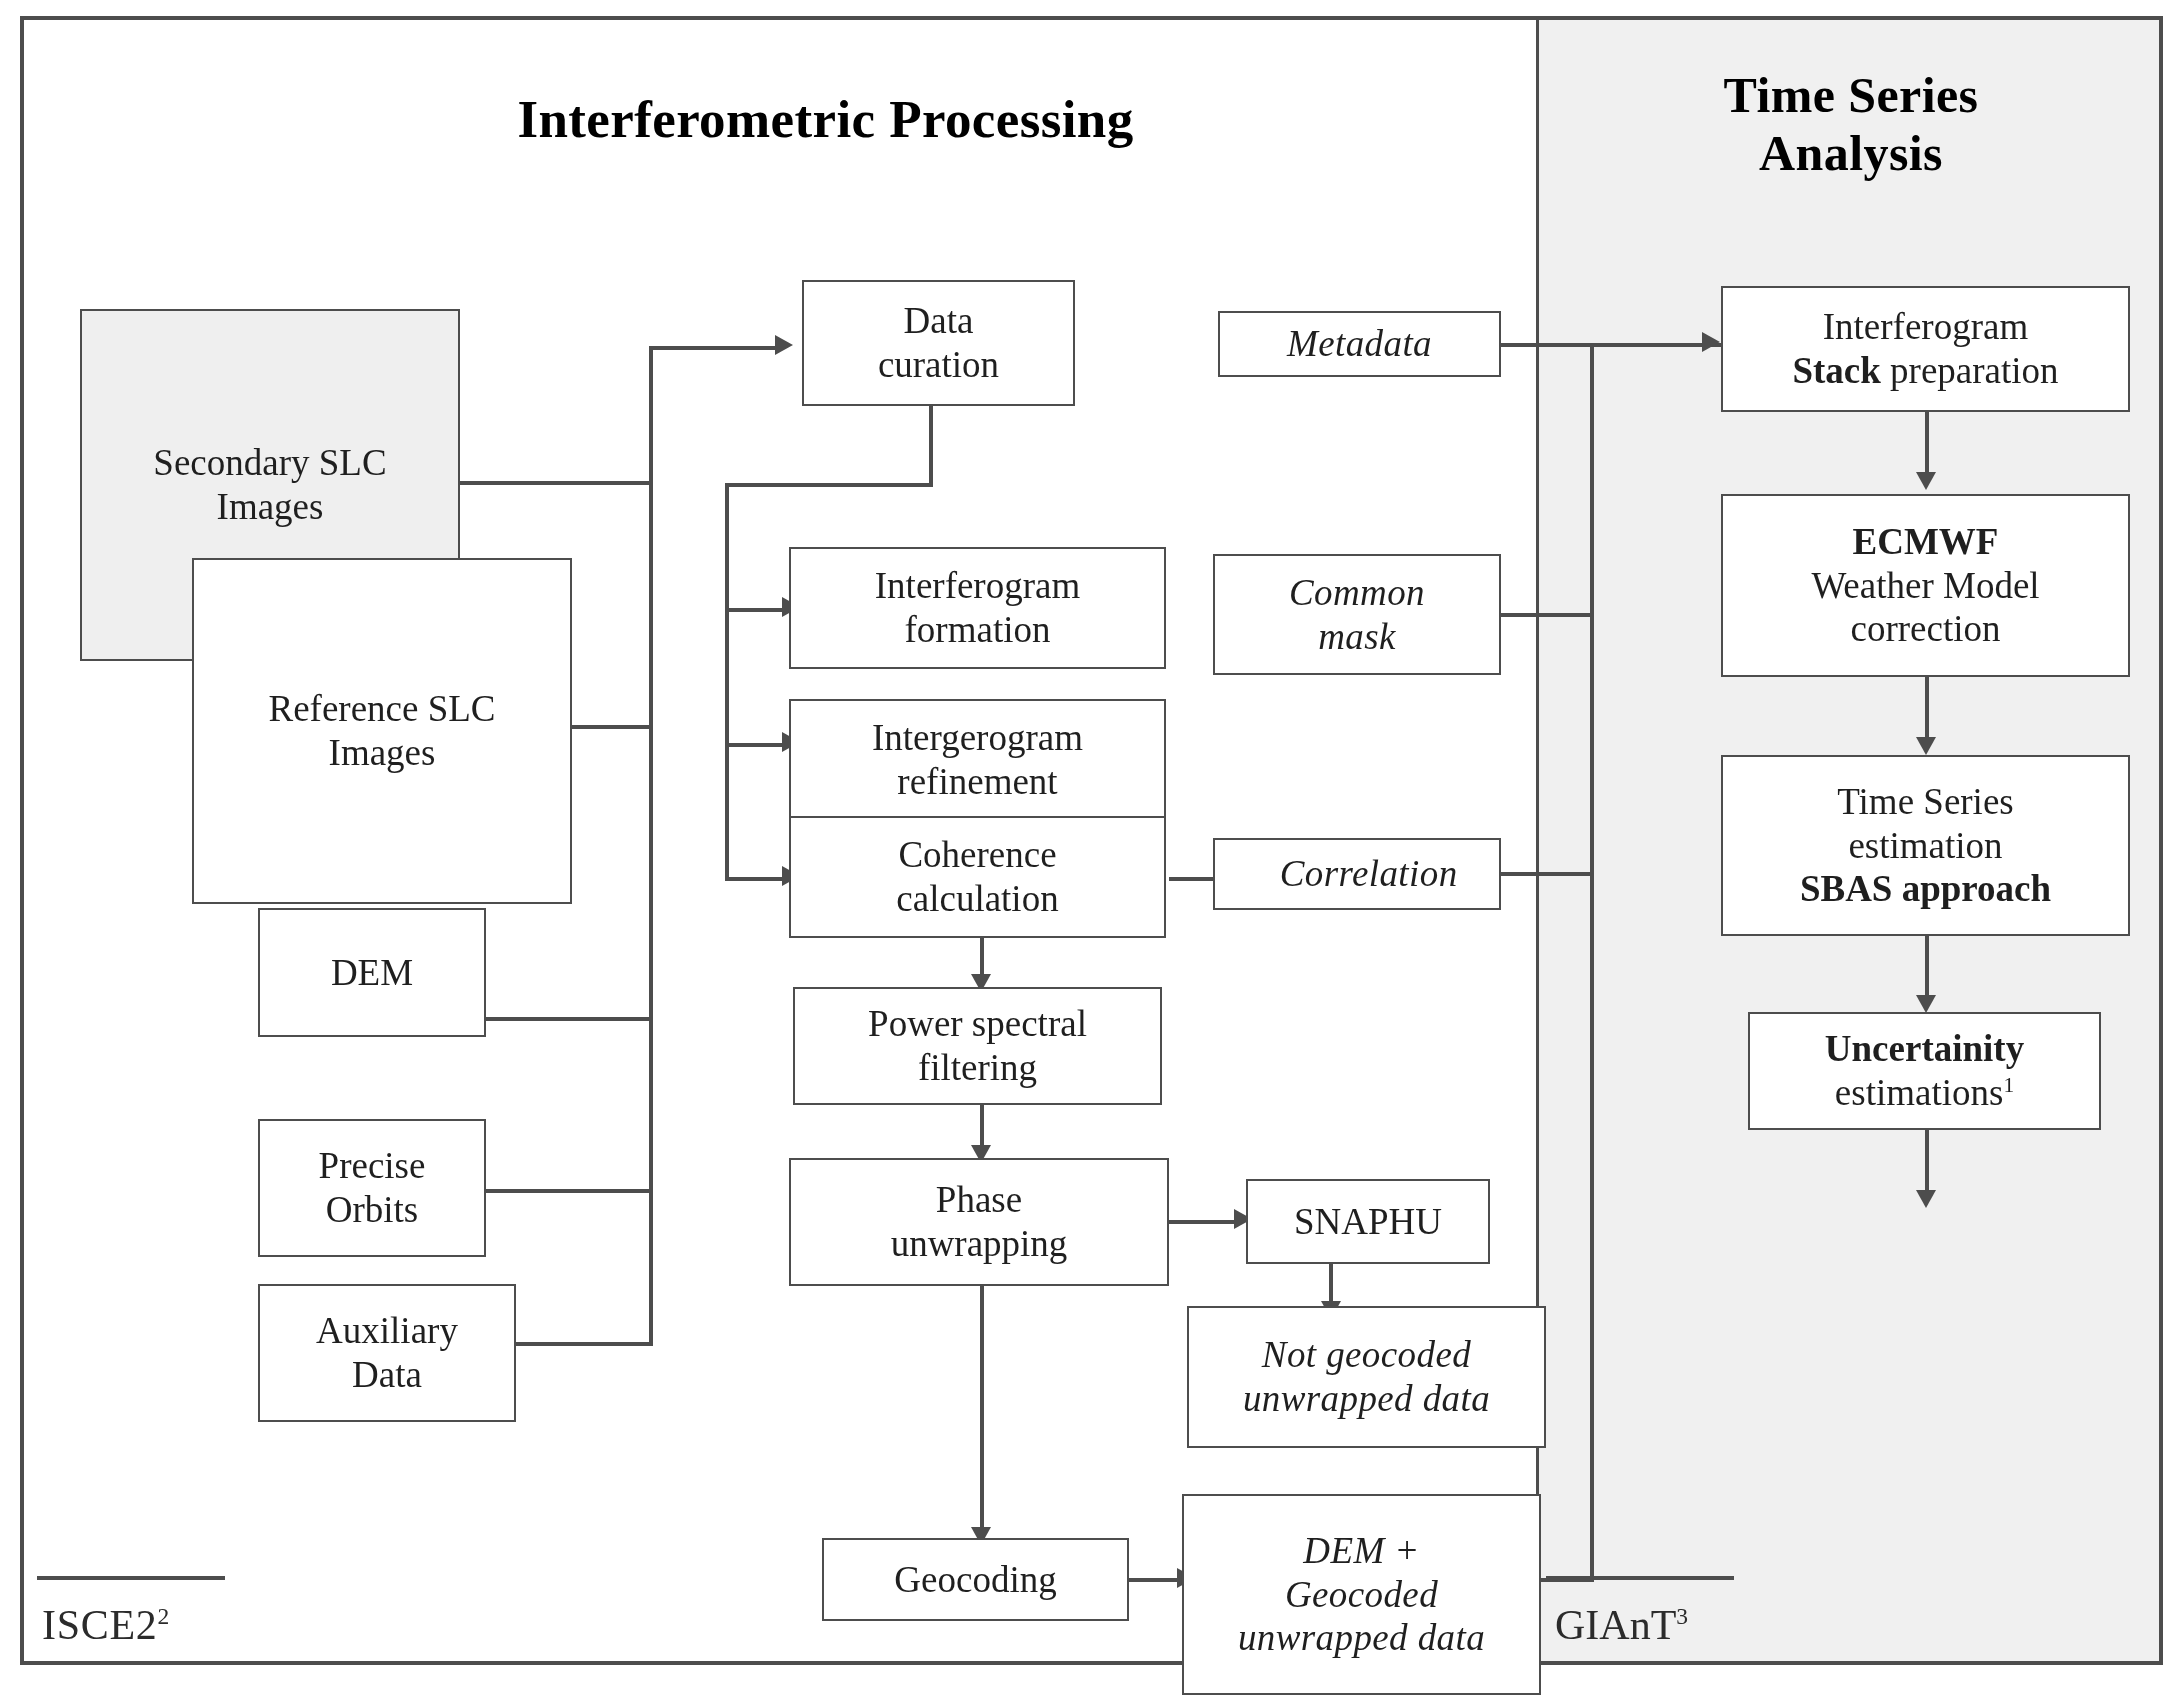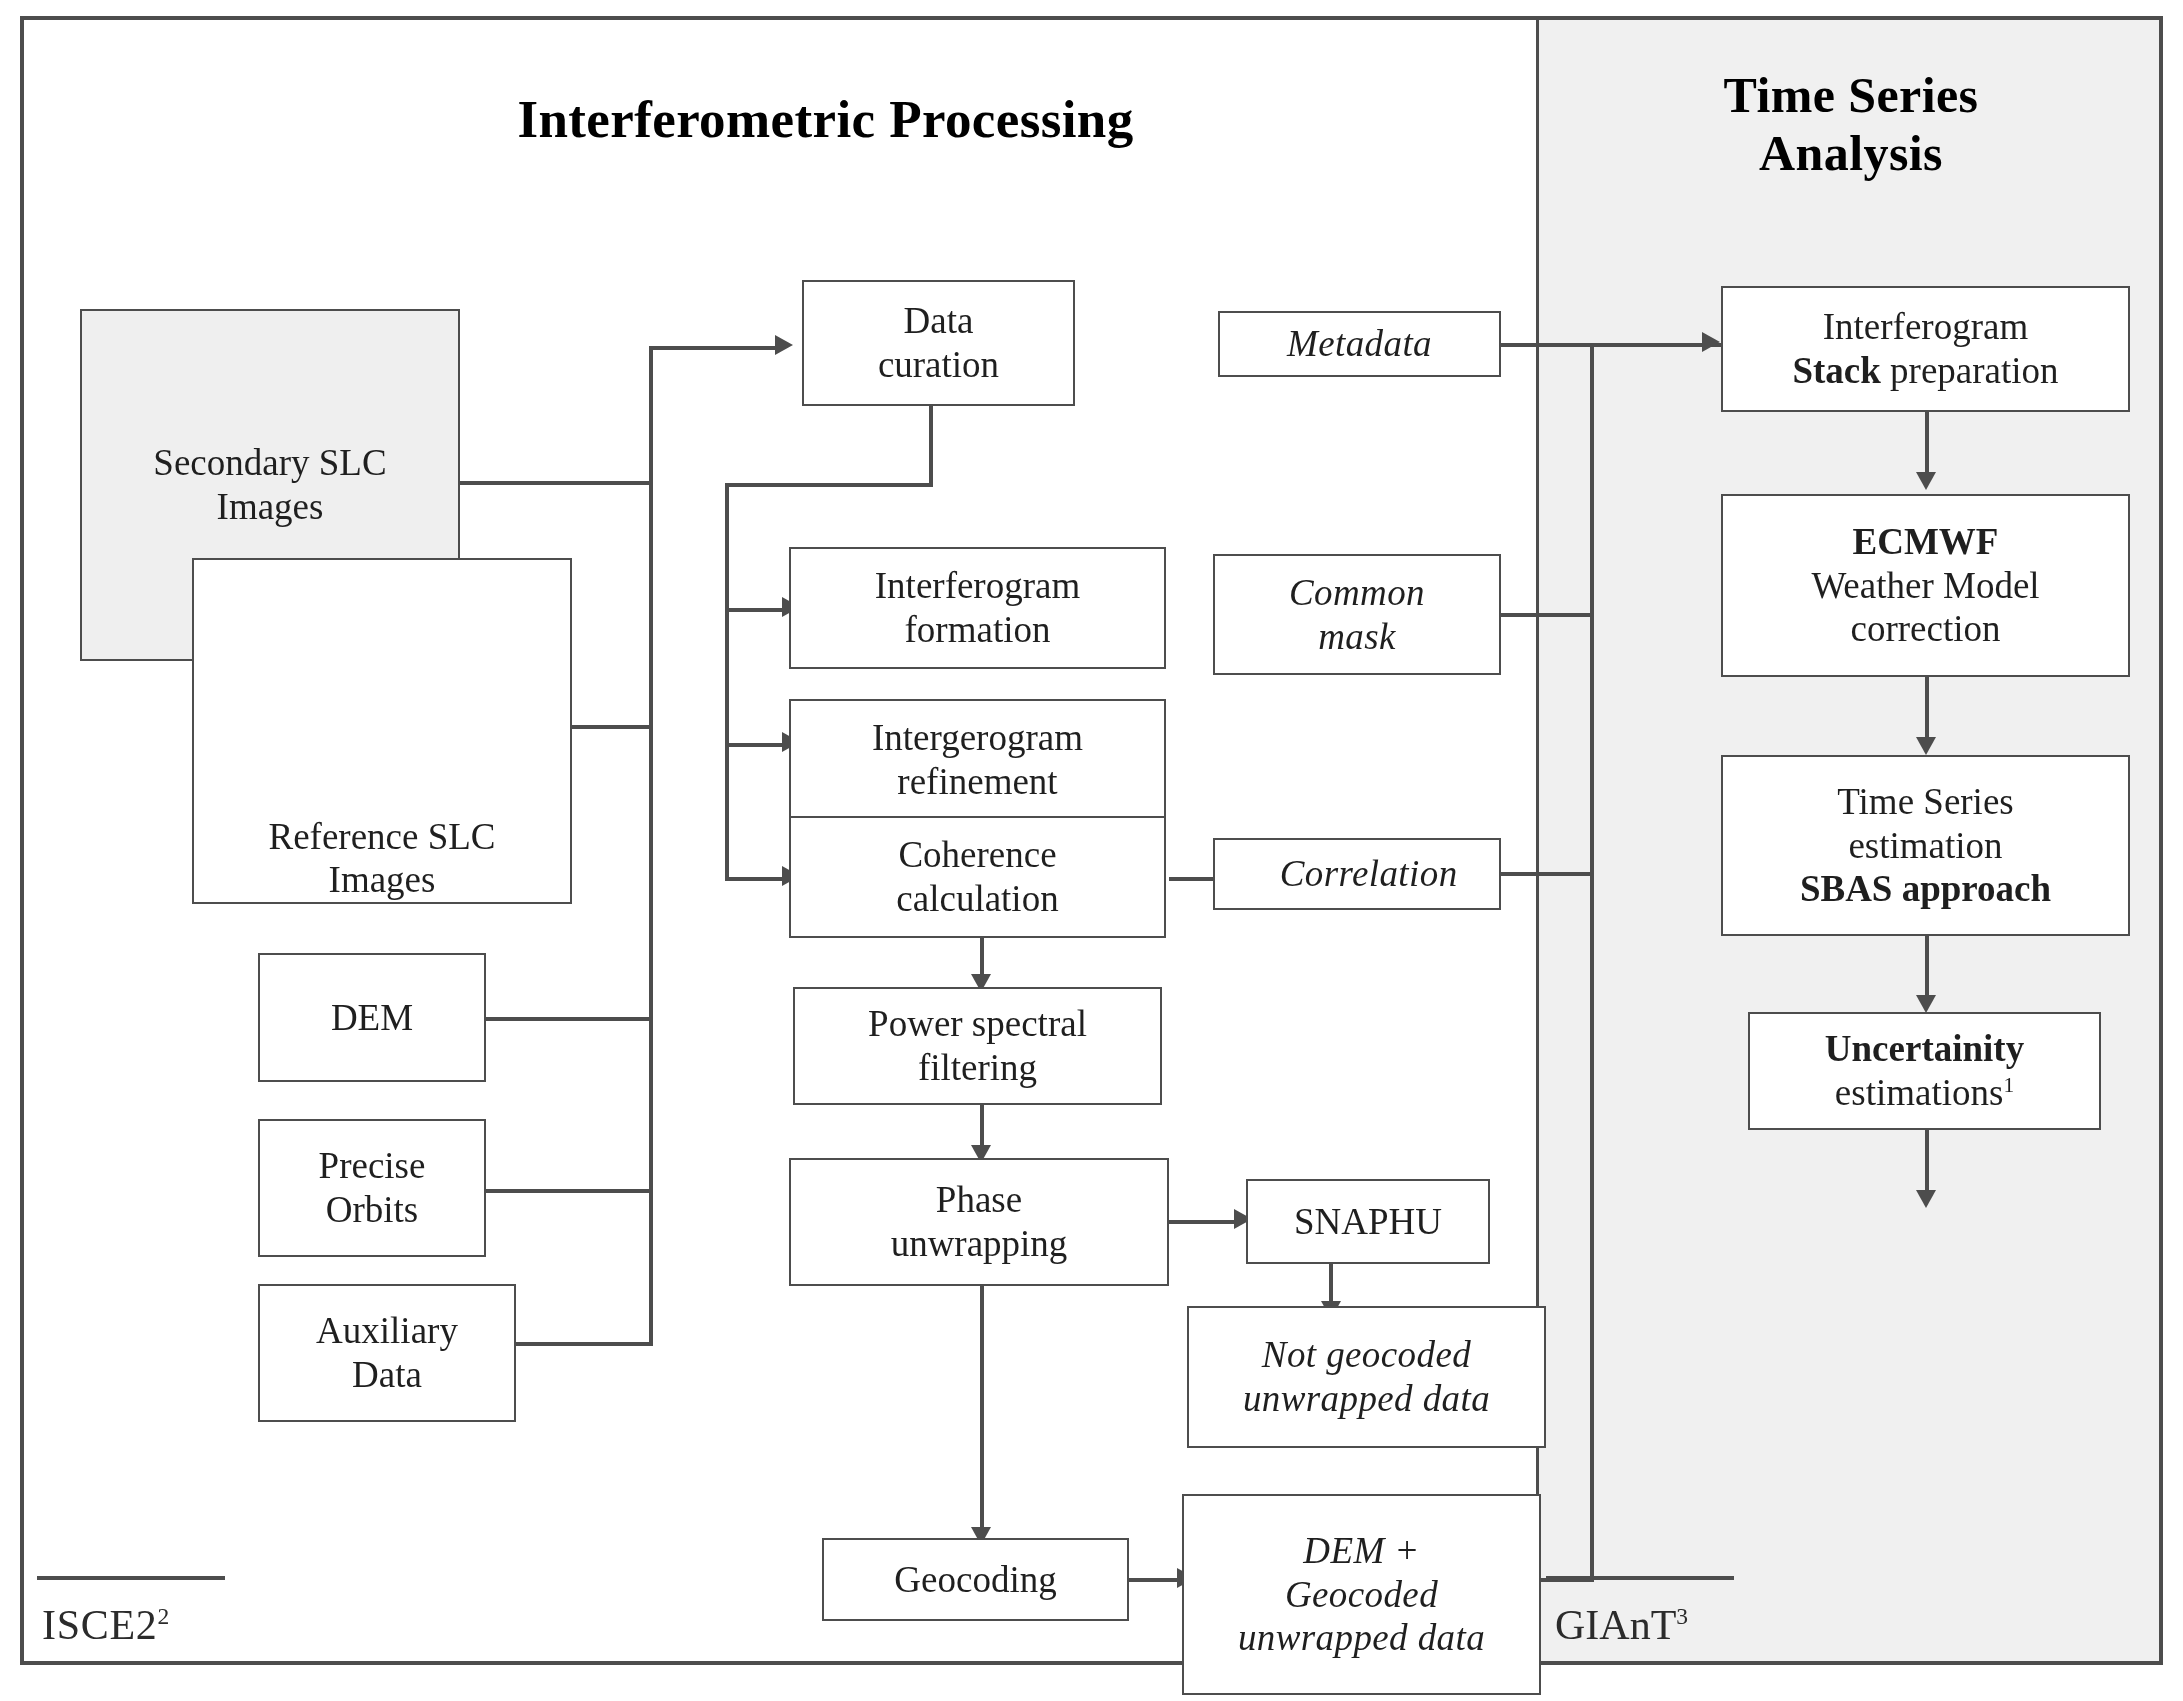--- a/index.html
+++ b/index.html
@@ -186,28 +186,28 @@
   <div class="ln lnv" style="left:1925px; top:1128px; height:72px;"></div>
   <div class="arrow down" style="left:1916px; top:1190px;"></div>
 
   <div class="node shaded" style="left:80px; top:309px; width:380px; height:352px;">
     <div>
       <div>Secondary SLC</div>
       <div>Images</div>
     </div>
   </div>
 
-  <div class="node" style="left:192px; top:558px; width:380px; height:346px;align-items:flex-end;">
+  <div class="node" style="left:192px; top:558px; width:380px; height:346px;">
     <div>
       <div>Reference SLC</div>
       <div>Images</div>
     </div>
   </div>
 
-  <div class="node" style="left:258px; top:953px; width:228px; height:129px;">
+  <div class="node" style="left:258px; top:908px; width:228px; height:129px;">
     <div>
       <div>DEM</div>
     </div>
   </div>
 
   <div class="node" style="left:258px; top:1119px; width:228px; height:138px;">
     <div>
       <div>Precise</div>
       <div>Orbits</div>
     </div>

